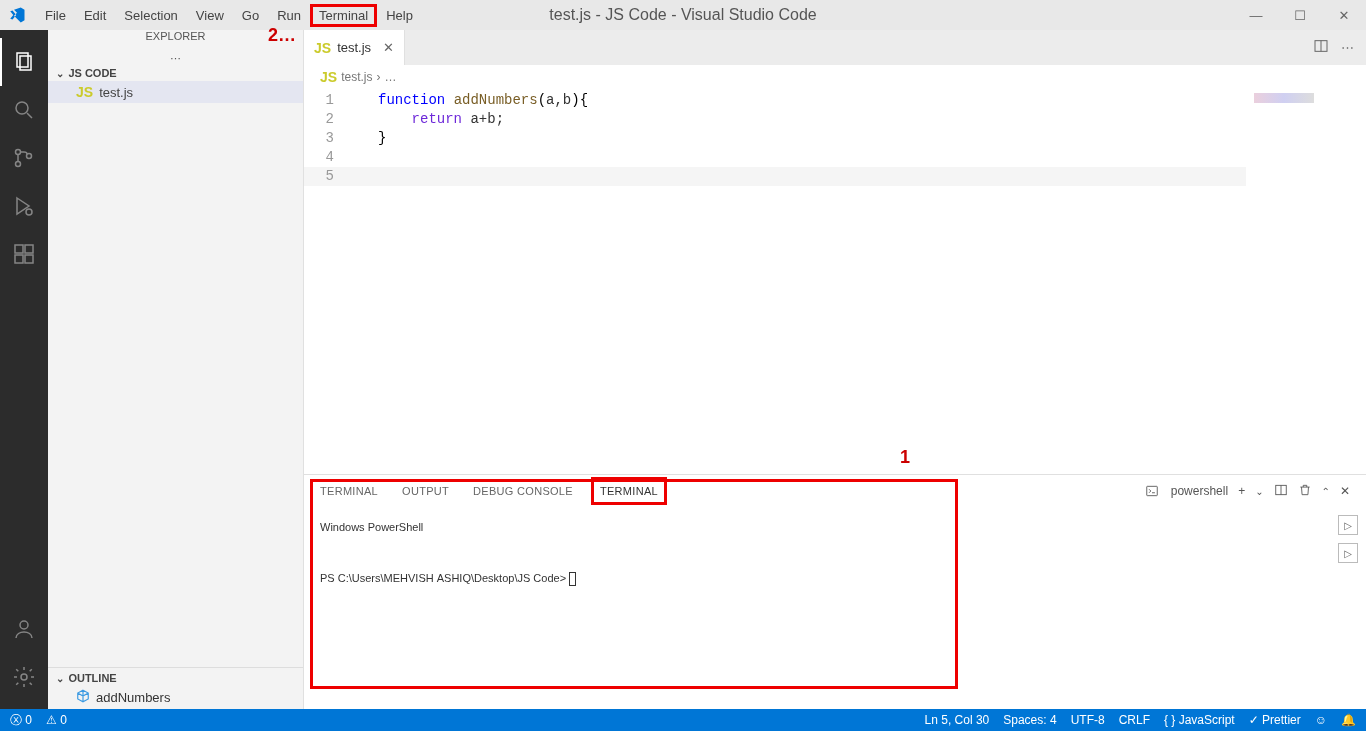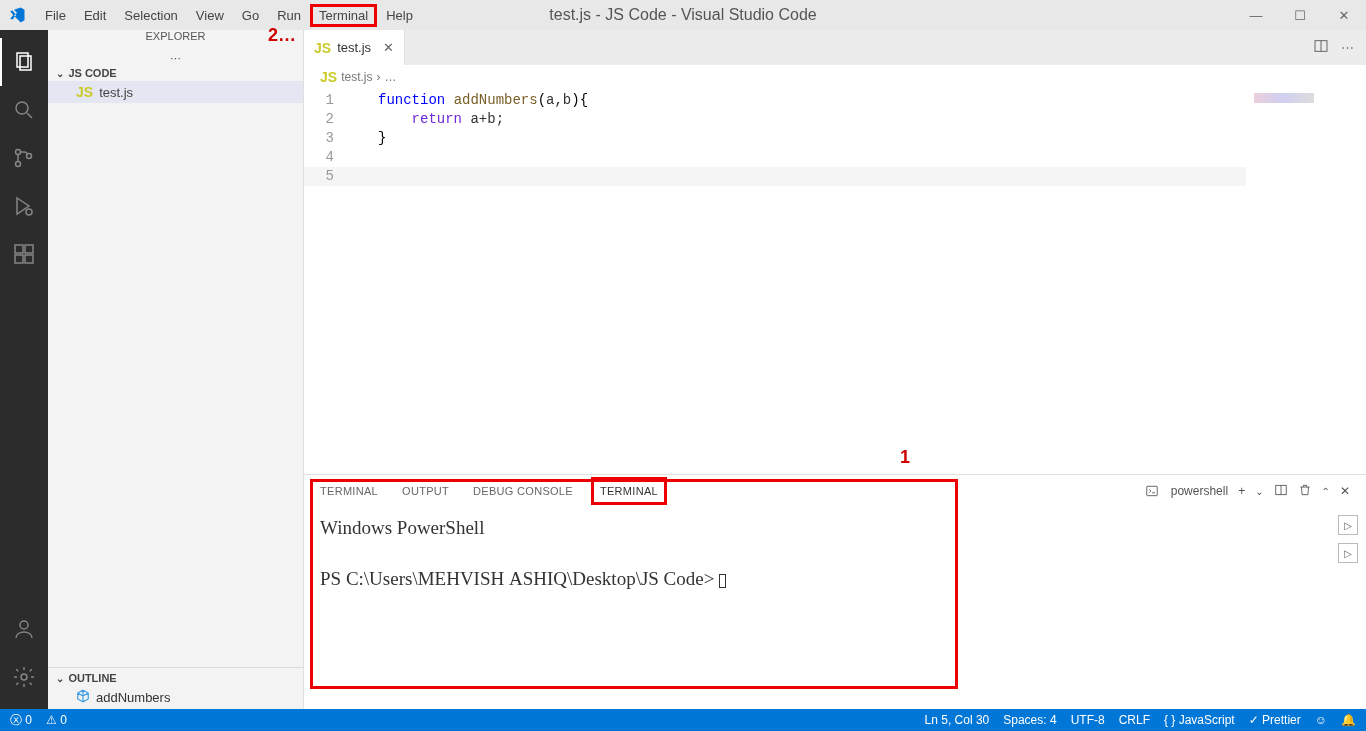--- a/index.html
+++ b/index.html
@@ -262,22 +262,22 @@
   position: absolute;
   left: 596px;
   top: -28px;
   color: #c00;
   font-weight: bold;
   font-size: 18px;
 }
 .terminal-body {
   flex: 1;
   padding: 12px 16px;
-  font-family: Liberation Serif, serif;
-  font-size: 19px;
+  font-family: Liberation Sans, sans-serif;
+  font-size: 11px;
   line-height: 17px;
   color: #333;
   position: relative;
 }
 .terminal-redbox {
   position: absolute;
   left: 6px;
   top: -28px;
   width: 648px;
   height: 210px;

